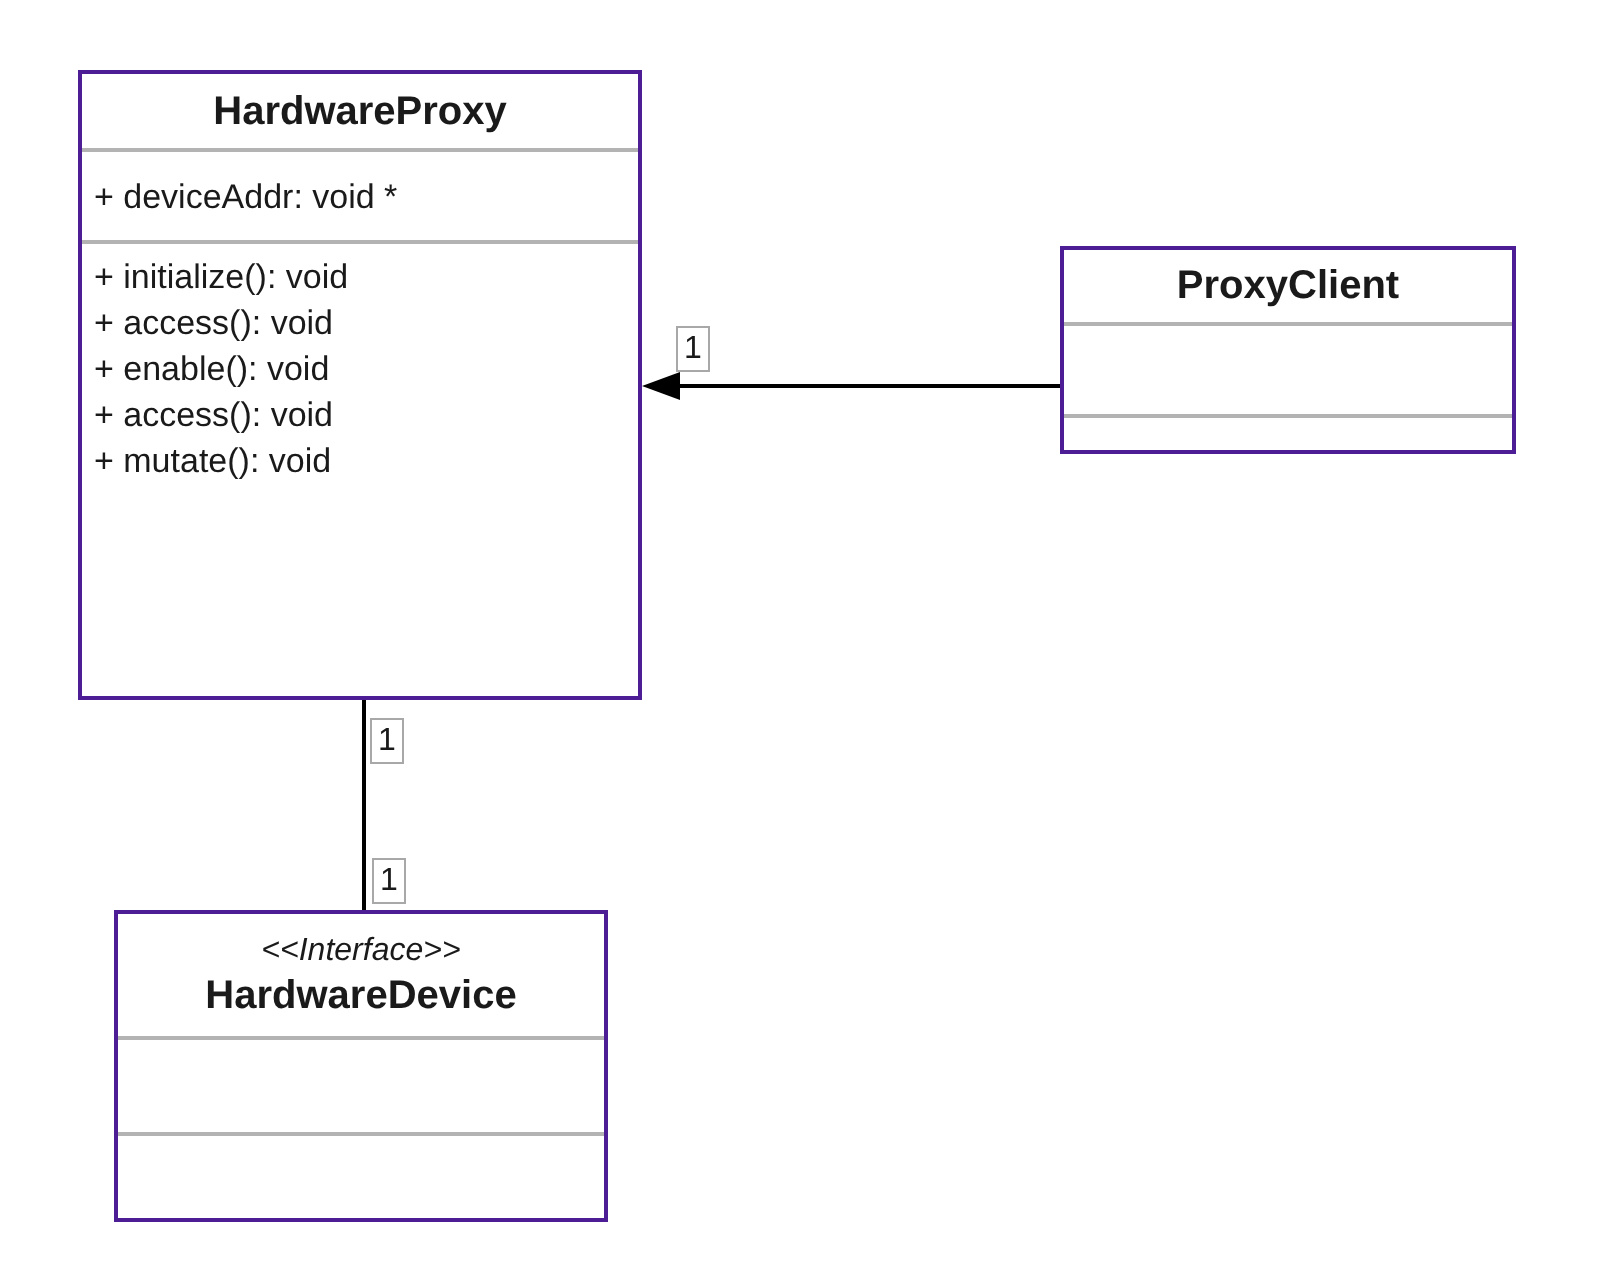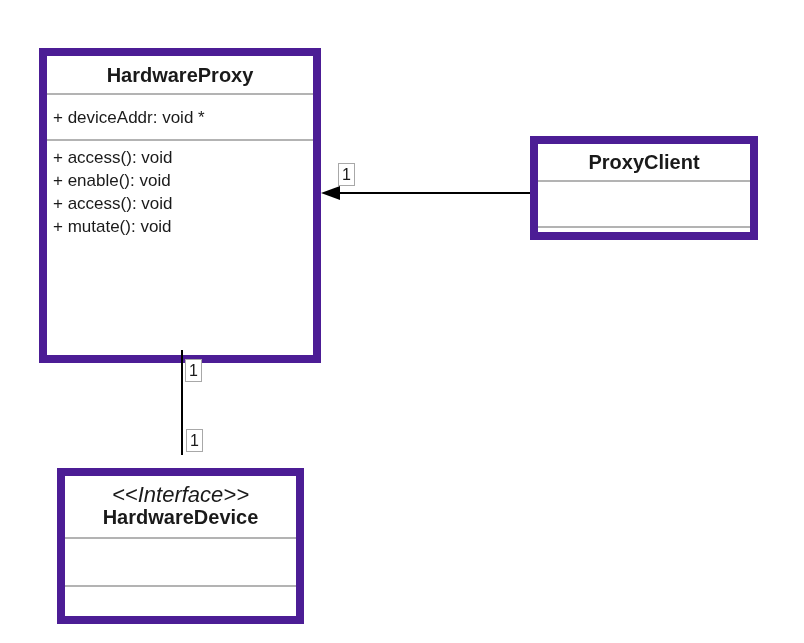--- a/index.html
+++ b/index.html
@@ -9,41 +9,40 @@
     width: 804px;
     height: 643px;
     background: #ffffff;
     font-family: "Liberation Sans", sans-serif;
     color: #1a1a1a;
     overflow: hidden;
   }
   .uml-class {
     position: absolute;
     background: #ffffff;
-    border: 8px solid #4c1d95;
+    border: 2px solid #4c1d95;
     display: flex;
     flex-direction: column;
-    margin-top: 13px;
   }
   .uml-title {
     border-bottom: 2px solid #b3b3b3;
     display: flex;
     flex-direction: column;
     align-items: center;
     justify-content: center;
     font-weight: bold;
     font-size: 20px;
     line-height: 24px;
     text-align: center;
     flex: 0 0 auto;
   }
   .uml-stereotype {
     font-weight: normal;
     font-style: italic;
-    font-size: 22px;
+    font-size: 16px;
     line-height: 21px;
   }
   .uml-compartment {
     border-bottom: 2px solid #b3b3b3;
     flex: 0 0 auto;
   }
   .uml-compartment.last { border-bottom: none; flex: 1 1 auto; }
   .uml-attrs {
     display: flex;
     flex-direction: column;
@@ -81,20 +80,21 @@
 <body>
 
 <div class="canvas">
 
   <div class="uml-class" style="left:39px; top:35px; width:282px; height:315px;">
     <div class="uml-title" style="height:39px;">HardwareProxy</div>
     <div class="uml-compartment uml-attrs" style="height:46px;">
         <div class="uml-member">+ deviceAddr: void *</div>
       </div>
     <div class="uml-compartment last uml-methods">
+        <div class="uml-member">+ initialize(): void</div>
         <div class="uml-member">+ access(): void</div>
         <div class="uml-member">+ enable(): void</div>
         <div class="uml-member">+ access(): void</div>
         <div class="uml-member">+ mutate(): void</div>
       </div>
   </div>
 
   <div class="uml-class" style="left:530px; top:123px; width:228px; height:104px;">
     <div class="uml-title" style="height:38px;">ProxyClient</div>
     <div class="uml-compartment" style="height:46px;"></div>

